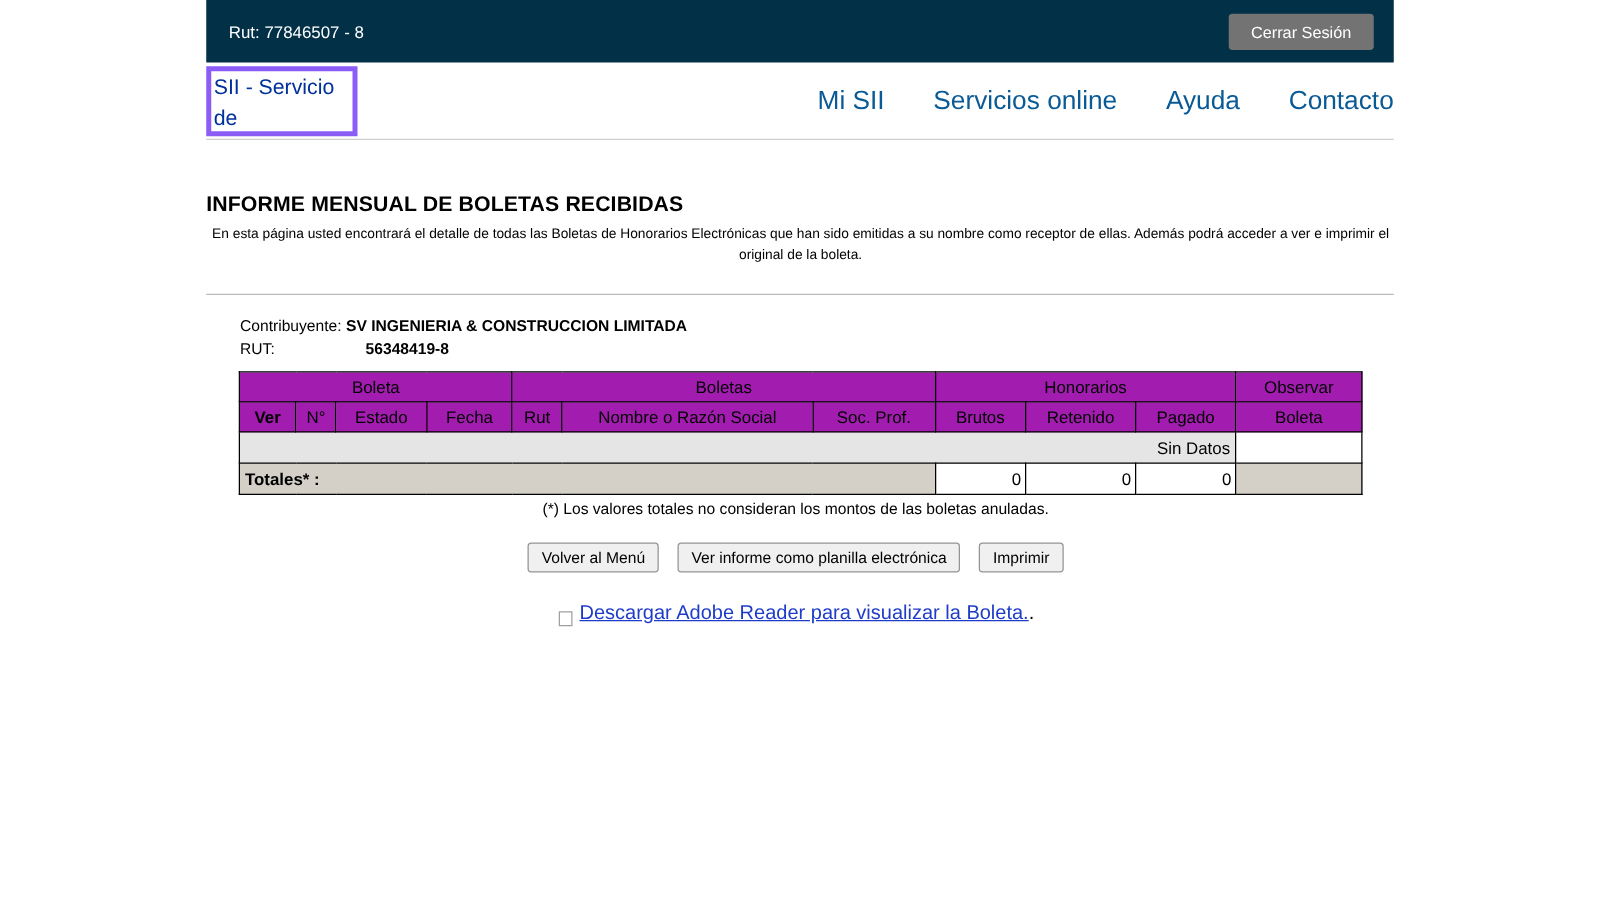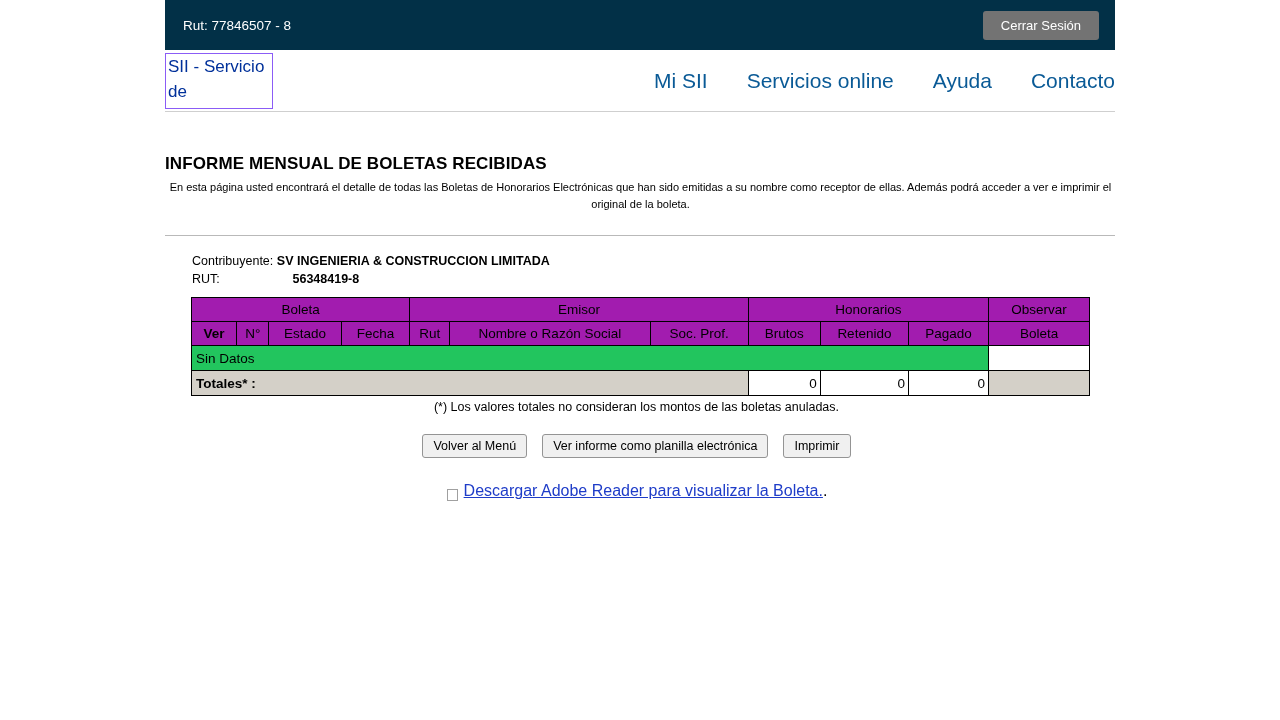--- a/index.html
+++ b/index.html
@@ -53,23 +53,23 @@
   
   .navbar {
     height: 62px;
     border-bottom: 1px solid #cfcfcf;
     display: flex;
     align-items: center;
     justify-content: space-between;
     box-sizing: border-box;
   }
   .logo-box {
-    width: 108px;
+    width: 121px;
     height: 56px;
-    border: 1px solid #8b5cf6;
+    border: 4px solid #8b5cf6;
     overflow: hidden;
     display: flex;
     align-items: flex-start;
     box-sizing: border-box;
   }
   .broken-img-text {
     color: #00309a;
     font-size: 17px;
     line-height: 25px;
     padding-left: 2px;
@@ -147,22 +147,22 @@
     color: #000000;
   }
   table.report thead th {
     background: #a21caf;
     text-align: center;
     height: 21px;
   }
   .th-bold { font-weight: bold !important; }
   td.sin-datos {
     height: 22px;
-    background: #22c55e;
-    text-align: left;
+    background: #e5e5e5;
+    text-align: right;
   }
   td.sin-datos-blank {
     background: #ffffff;
   }
   tr.totals td {
     background: #d4d0c8;
     height: 22px;
   }
   tr.totals td.totals-label {
     font-weight: bold;
@@ -268,21 +268,21 @@
           <span class="lbl-rut">RUT:</span>
           <b>56348419-8</b>
         </div>
       </div>
 
 
       <table class="report">
         <thead>
           <tr>
             <th colspan="4">Boleta</th>
-            <th colspan="3">Emisor</th>
+            <th colspan="3">Boletas</th>
             <th colspan="3">Honorarios</th>
             <th>Observar</th>
           </tr>
           <tr>
             <th class="th-bold" style="width:38px">Ver</th>
             <th style="width:24px">N°</th>
             <th style="width:66px">Estado</th>
             <th style="width:62px">Fecha</th>
             <th style="width:32px">Rut</th>
             <th style="width:208px">Nombre o Razón Social</th>

